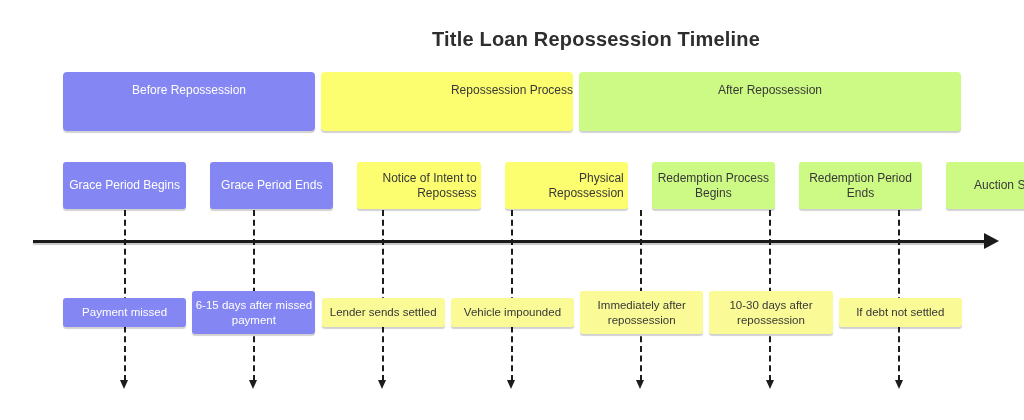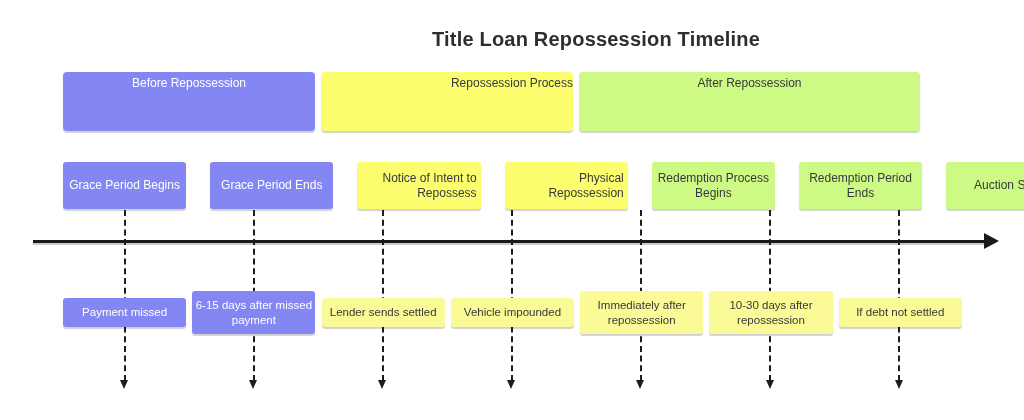--- a/index.html
+++ b/index.html
@@ -8,25 +8,25 @@
     font-family:Liberation Sans, sans-serif; overflow:hidden;
   }
   .title {
     position:absolute; top:28px; left:379px; width:434px; margin:0;
     font-size:20px; font-weight:700; color:#2e2e2e; text-align:center;
     letter-spacing:0.2px; white-space:nowrap;
   }
   .row { position:absolute; display:flex; }
   .phases { left:63px; top:72px; gap:6px; }
   .phase {
-    height:59px; border-radius:4px; box-sizing:border-box; padding-top:4px;
+    height:59px; border-radius:4px; box-sizing:border-box; padding-top:11px;
     text-align:center; font-size:12px; box-shadow:0 2px 1px rgba(0,0,0,0.18);
   }
   .phase.w2 { width:252px; }
-  .phase.w3 { width:341px; }
+  .phase.w3 { width:382px; }
   .milestones { left:63px; top:162px; gap:24px; }
   .milestone {
     width:123.2px; height:47px; border-radius:3px; box-sizing:border-box;
     display:flex; align-items:center; justify-content:center; text-align:center;
     font-size:12px; line-height:1.25; padding:2px 4px;
     box-shadow:0 2px 1px rgba(0,0,0,0.18);
   }
   .details { left:63px; top:292px; gap:6.1px; height:41px; align-items:center; z-index:3; }
   .detail {
     width:123.2px; border-radius:3px; box-sizing:border-box;

